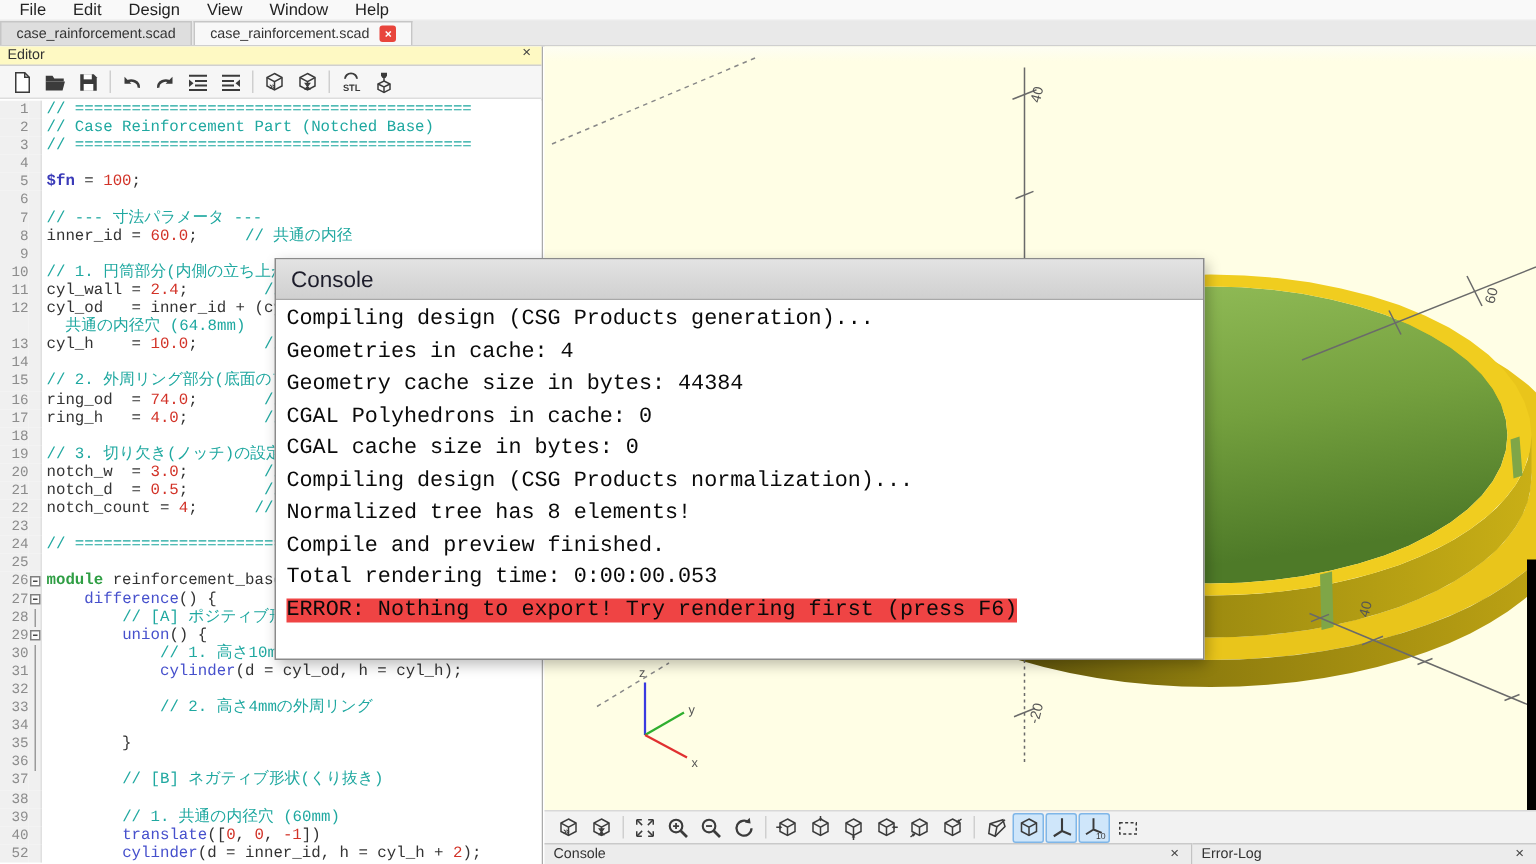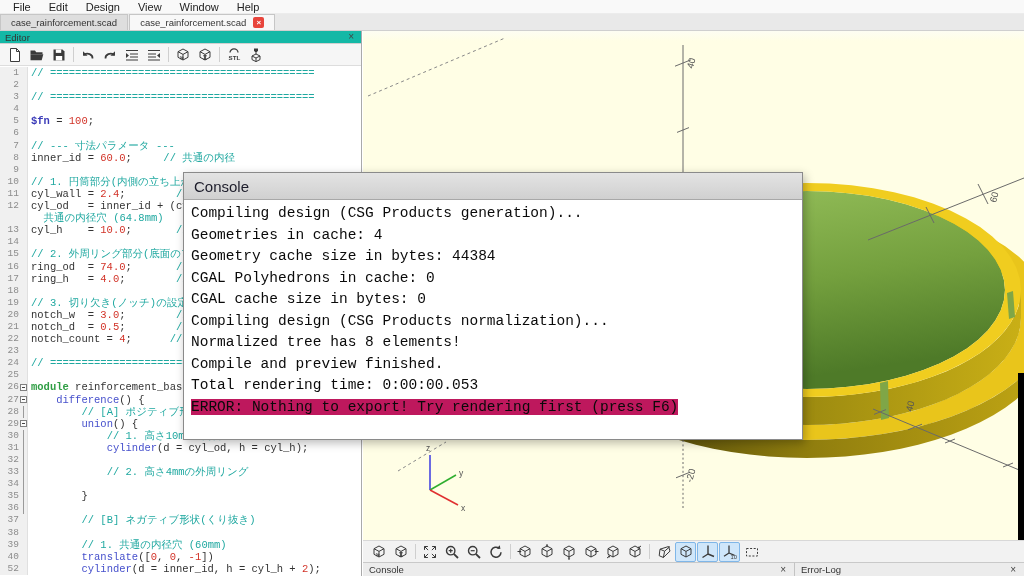--- a/index.html
+++ b/index.html
@@ -11,21 +11,21 @@
   .menu-item { font-size:11px; color:#222; padding:0 9px; cursor:default; }
 
   
   #tabbar { position:absolute; left:0; top:14px; width:1024px; height:17px; background:#e9e9e9; border-bottom:1px solid #cfcfcf; display:flex; align-items:flex-end; }
   .tab { height:16px; display:flex; align-items:center; padding:0 10px; font-size:9.5px; color:#333; background:#dedede; border:1px solid #c6c6c6; border-bottom:none; margin-right:1px; }
   .tab.active { background:#f8f8f8; }
   .tab-close { width:11px; height:11px; margin-left:7px; background:#e8453c; border-radius:2px; color:#fff; font-size:8px; line-height:11px; text-align:center; font-weight:bold; }
 
   
   #editor { position:absolute; left:0; top:31px; width:362px; height:545px; background:#fff; border-right:1px solid #aaa; }
-  .panel-head { height:13px; background:#14b8a6; border-bottom:1px solid #d0d0d0; display:flex; align-items:center; font-size:9.5px; color:#333; padding:0 5px; }
+  .panel-head { height:13px; background:#fef9c3; border-bottom:1px solid #d0d0d0; display:flex; font-size:9.5px; color:#333; padding:0 5px; }
   .panel-head .spacer { flex:1; }
   .close-x { font-size:10px; color:#444; line-height:10px; padding:0 2px; }
   #ed-toolbar { height:22px; background:#f6f6f6; border-bottom:1px solid #ddd; display:flex; align-items:center; padding-left:4px; }
   .tbtn { width:22px; height:20px; display:flex; align-items:center; justify-content:center; border-radius:2px; }
   .tsep { width:1px; height:15px; background:#cfcfcf; margin:0 3px; }
 
   
   #code { position:absolute; left:0; top:36px; width:361px; height:509px; overflow:hidden; background:#fff; font-family:"Liberation Mono","DejaVu Sans Mono",monospace; font-size:10.5px; }
   .crow { height:12.1px; display:flex; white-space:pre; line-height:12.1px; }
   .gut { width:19px; text-align:right; color:#8c8c8c; background:#f0f0f0; font-size:9.5px; flex:none; }
@@ -50,21 +50,21 @@
   #docks { position:absolute; left:363px; top:562px; width:661px; height:14px; display:flex; }
   .dock { background:#ececec; border-top:1px solid #c9c9c9; display:flex; align-items:center; font-size:9.5px; color:#333; padding:0 6px; }
   .dock .spacer { flex:1; }
   #dock-console { width:432px; border-right:1px solid #c3c3c3; }
   #dock-errorlog { flex:1;gap:36px; }
 
   
   #console-win { position:absolute; left:183px; top:172px; width:620px; height:268px; background:#fff; border:1px solid #8a8a8a; box-shadow:2px 3px 9px rgba(0,0,0,.28); z-index:10; }
   #console-title { height:27px; background:linear-gradient(#e3e3e3,#d0d0d0); border-bottom:1px solid #a8a8a8; font-size:15px; color:#1d1d2b; display:flex; align-items:center; padding:0 10px; }
   #console-body { padding:3px 7px; font-family:"Liberation Mono","DejaVu Sans Mono",monospace; font-size:14.5px; line-height:21.5px; color:#0a0a0a; white-space:pre; }
-  .cline .err { background:#be185d; }
+  .cline .err { background:#ef4444; }
 </style>
 </head>
 <body>
 
 <div id="app">
 
   <div id="menubar">
       <span class="menu-item">File</span>
       <span class="menu-item">Edit</span>
       <span class="menu-item">Design</span>
@@ -159,21 +159,21 @@
           <svg width="16" height="16" viewBox="0 0 16 16">
             <path d="M6 1.5h4v2L9 5H7L6 3.5z" fill="#3b3b3b"></path>
             <path d="M8 5v2.2" stroke="#3b3b3b"></path>
             <path d="M8 7l4 2v3.6l-4 2-4-2V9z" fill="none" stroke="#3b3b3b"></path>
             <path d="M4 9l4 2 4-2M8 11v3.6" fill="none" stroke="#3b3b3b"></path>
           </svg>
         </div>
       </div>
     <div id="code">
         <div class="crow"><div class="gut">1</div><div class="fold"></div><div class="ctext"><span class="sg-cm">// ==========================================</span></div></div>
-        <div class="crow"><div class="gut">2</div><div class="fold"></div></div>
+        <div class="crow"><div class="gut">2</div><div class="fold"></div><div class="ctext"><span class="sg-cm">// Case Reinforcement Part (Notched Base)</span></div></div>
         <div class="crow"><div class="gut">3</div><div class="fold"></div><div class="ctext"><span class="sg-cm">// ==========================================</span></div></div>
         <div class="crow"><div class="gut">4</div><div class="fold"></div><div class="ctext"></div></div>
         <div class="crow"><div class="gut">5</div><div class="fold"></div><div class="ctext"><span class="sg-kw">$fn</span><span class="sg-tx"> = </span><span class="sg-num">100</span><span class="sg-tx">;</span></div></div>
         <div class="crow"><div class="gut">6</div><div class="fold"></div><div class="ctext"></div></div>
         <div class="crow"><div class="gut">7</div><div class="fold"></div><div class="ctext"><span class="sg-cm">// --- 寸法パラメータ ---</span></div></div>
         <div class="crow"><div class="gut">8</div><div class="fold"></div><div class="ctext"><span class="sg-tx">inner_id = </span><span class="sg-num">60.0</span><span class="sg-tx">;     </span><span class="sg-cm">// 共通の内径</span></div></div>
         <div class="crow"><div class="gut">9</div><div class="fold"></div><div class="ctext"></div></div>
         <div class="crow"><div class="gut">10</div><div class="fold"></div><div class="ctext"><span class="sg-cm">// 1. 円筒部分(内側の立ち上がり)</span></div></div>
         <div class="crow"><div class="gut">11</div><div class="fold"></div><div class="ctext"><span class="sg-tx">cyl_wall = </span><span class="sg-num">2.4</span><span class="sg-tx">;        </span><span class="sg-cm">//</span></div></div>
         <div class="crow"><div class="gut">12</div><div class="fold"></div><div class="ctext"><span class="sg-tx">cyl_od   = inner_id + (cyl_wall * </span><span class="sg-num">2</span><span class="sg-tx">);</span></div></div>

